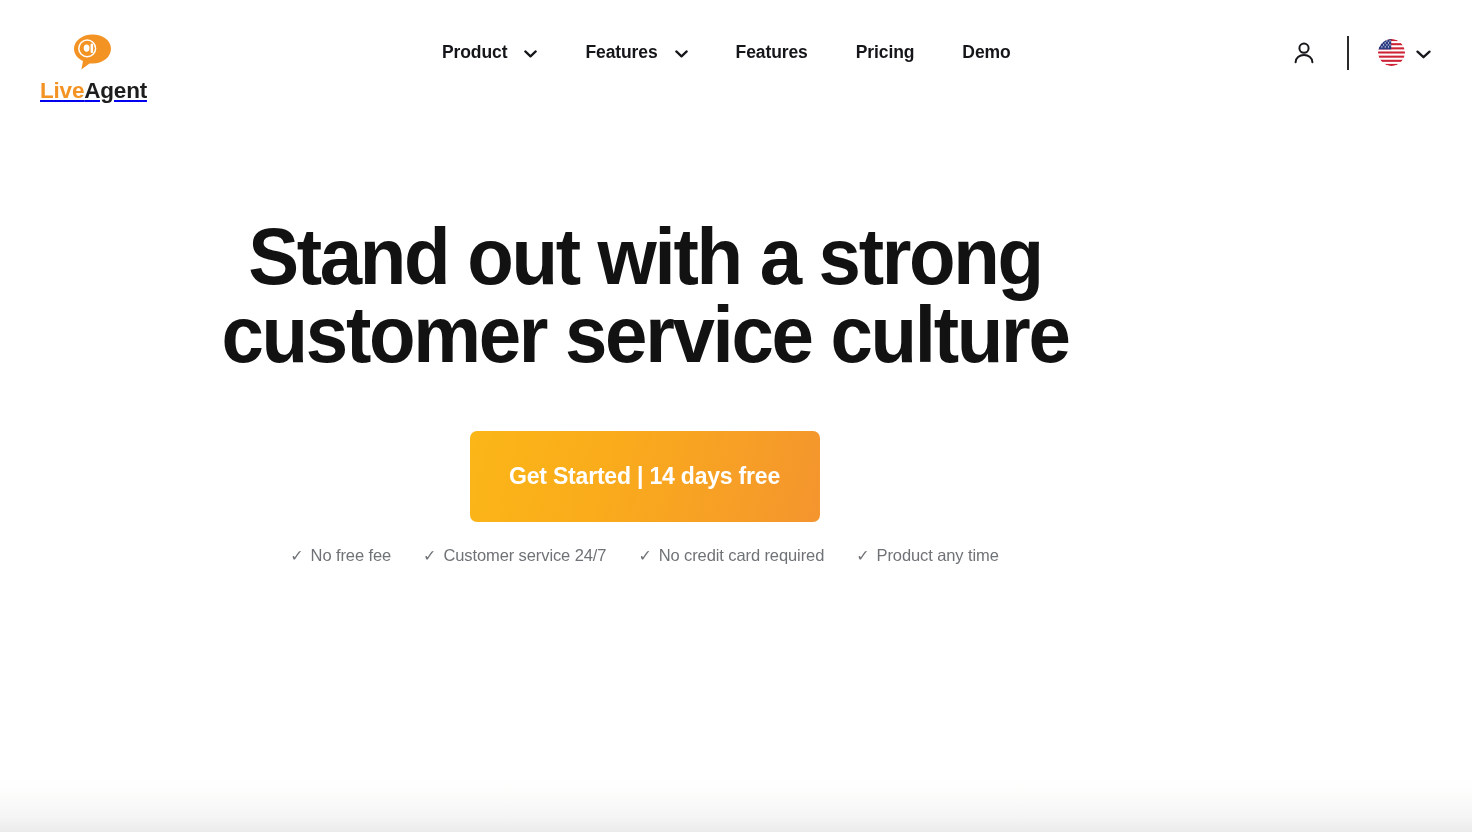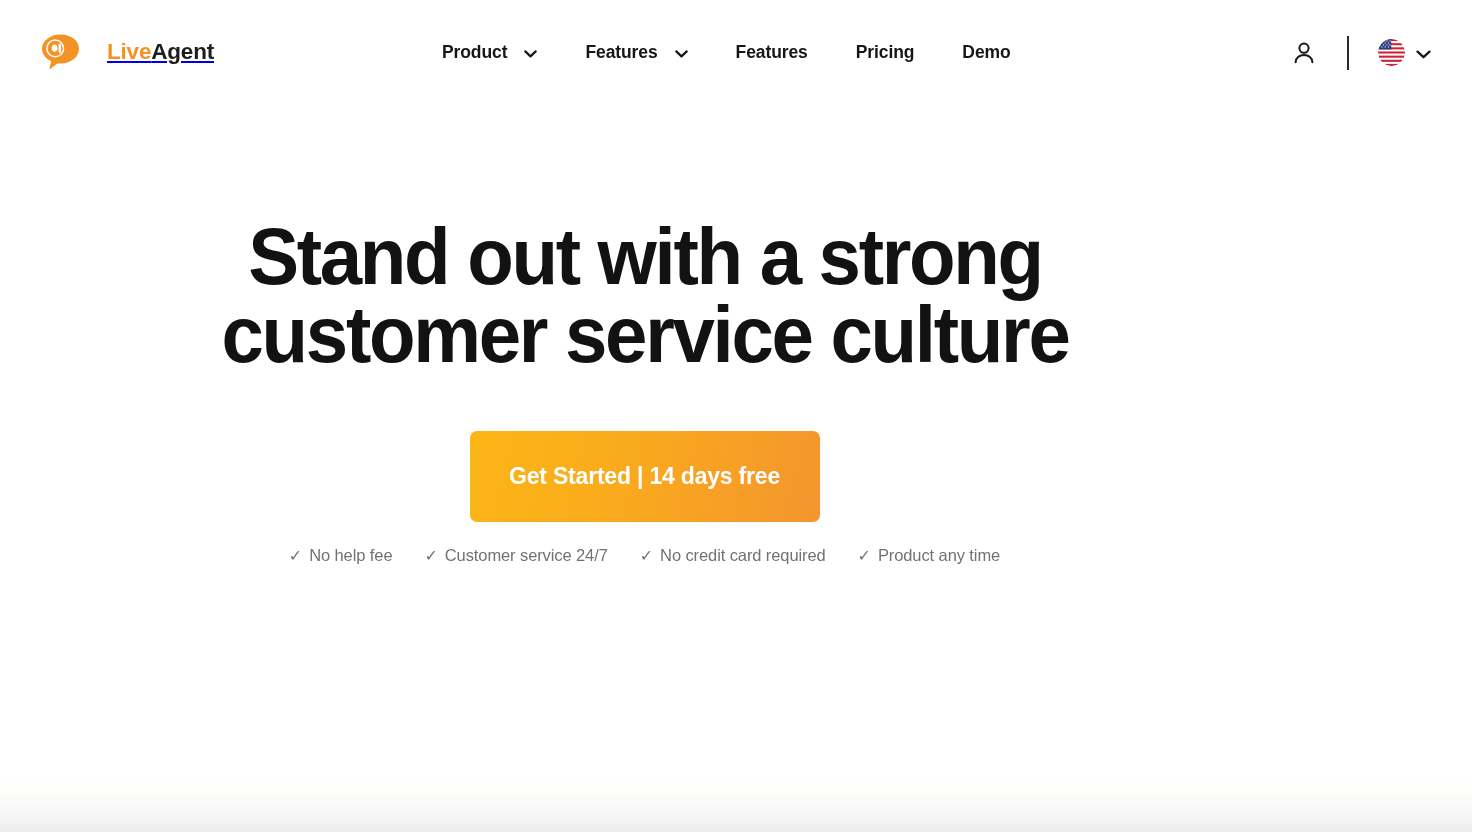--- a/index.html
+++ b/index.html
@@ -29,22 +29,23 @@
     background: #ffffff;
     z-index: 5;
   }
 
   .logo {
     position: absolute;
     left: 40px;
     top: 33px;
     display: flex;
     align-items: center;
-    gap: 25px;
-    cursor: pointer;
+    gap: 9px;
+    cursor: pointer;
+    flex-direction: column;
   }
 
   .logo-mark {
     width: 42px;
     height: 38px;
     position: relative;
     flex: none;
   }
   .logo-mark svg { display: block; }
 
@@ -351,21 +352,21 @@
   </h1>
 
 
   <div class="cta-wrap">
     <button class="cta">Get Started | 14 days free</button>
   </div>
 
   <div class="perks">
     <div class="perk">
       <span class="perk-check">✓</span>
-      <span>No help fee</span>
+      <span>No free fee</span>
     </div>
     <div class="perk">
       <span class="perk-check">✓</span>
       <span>Customer service 24/7</span>
     </div>
     <div class="perk">
       <span class="perk-check">✓</span>
       <span>No credit card required</span>
     </div>
     <div class="perk">

